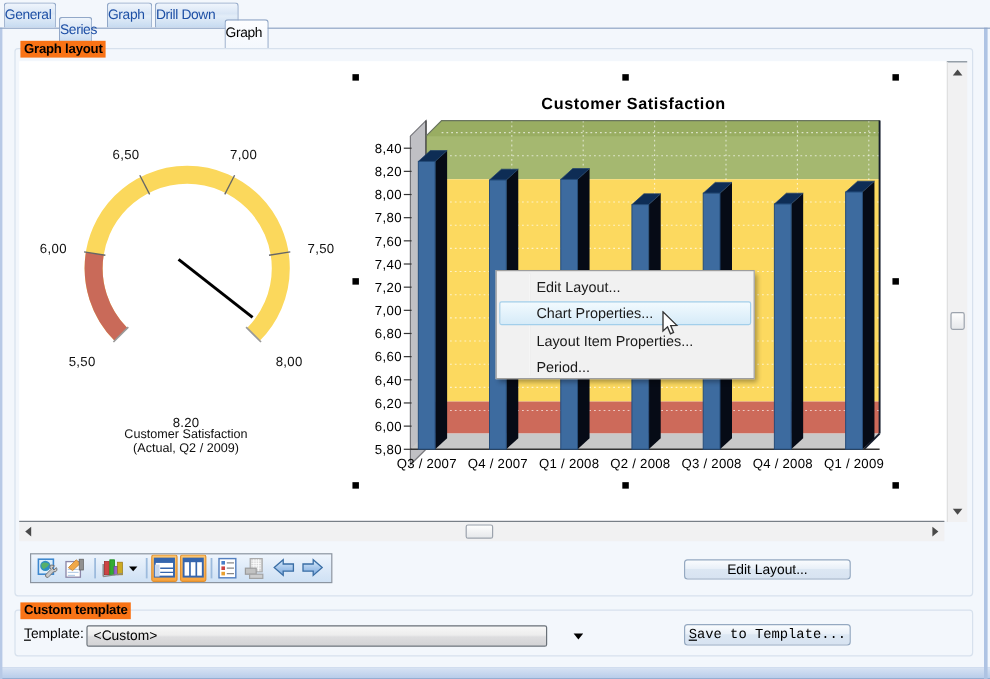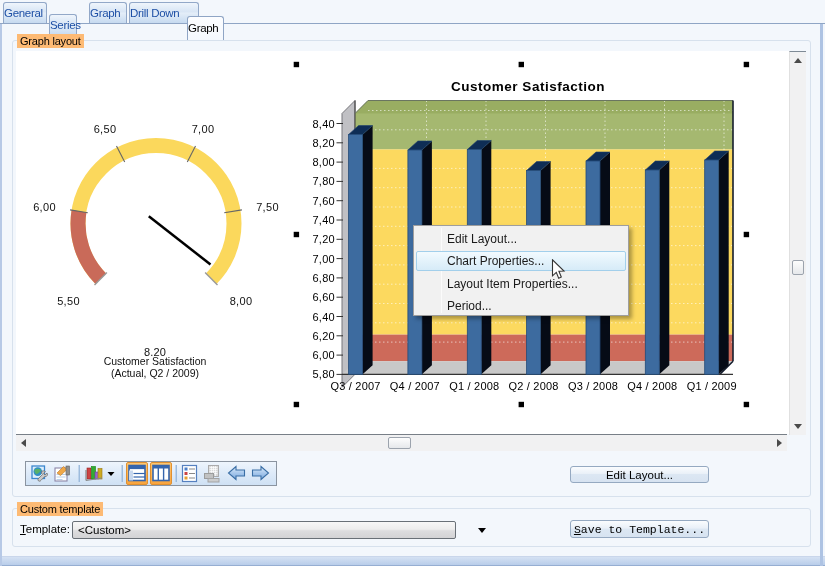--- a/index.html
+++ b/index.html
@@ -18,22 +18,22 @@
 
 #tabline { left:0; top:23px; width:825px; height:1px; background:#8fa5c5; }
 .tab { top:2px; height:21px; border:1px solid #92a8c8; border-bottom:none;
   border-radius:3px 3px 0 0; color:#1d4fa5; font-size:11.5px; letter-spacing:-0.3px; 
   background:linear-gradient(#eff5fc 0%, #d9e6f5 42%, #e3edf8 52%, #c6daf0 100%);
   line-height:20px; z-index:2; white-space:nowrap;}
 #tabGraph { top:16px; height:24px; background:linear-gradient(#fcfdff,#f4f8fd); color:#000;
   border:1px solid #8fa5c5; border-color:#8fa5c5; border-bottom:none; z-index:3; line-height:23px;}
 
 .gbox { border:1px solid #d7e1ed; border-radius:3px; }
-.glabel { position:absolute; top:-7px; left:4px; background:#fdba74; padding:0 3px;
-  font-size:11px; letter-spacing:-0.2px; color:#000; line-height:14px; z-index:2;}
+.glabel { position:absolute; top:-7px; left:4px; background:#f97316; padding:0 3px;
+  font-size:11px; letter-spacing:-0.2px; color:#000; line-height:14px; z-index:2;font-weight:bold;}
 #gb1 { left:12px; top:40px; width:799px; height:457px; }
 #gb2 { left:12px; top:508px; width:799px; height:39px; }
 
 #white { left:16px; top:51px; width:773px; height:383px; background:#fff; }
 
 #vsb { left:789px; top:51px; width:17px; height:384px; background:#f1f1f2;
   border-top:1px solid #7e8a96; border-left:1px solid #e0e0e0;}
 #hsb { left:16px; top:434px; width:771px; height:17px; background:#f1f1f2;
   border-top:1px solid #787f87;}
 .thumb { background:linear-gradient(#fdfdfd,#e6e8eb); border:1px solid #9ca3ad; border-radius:2px; }

